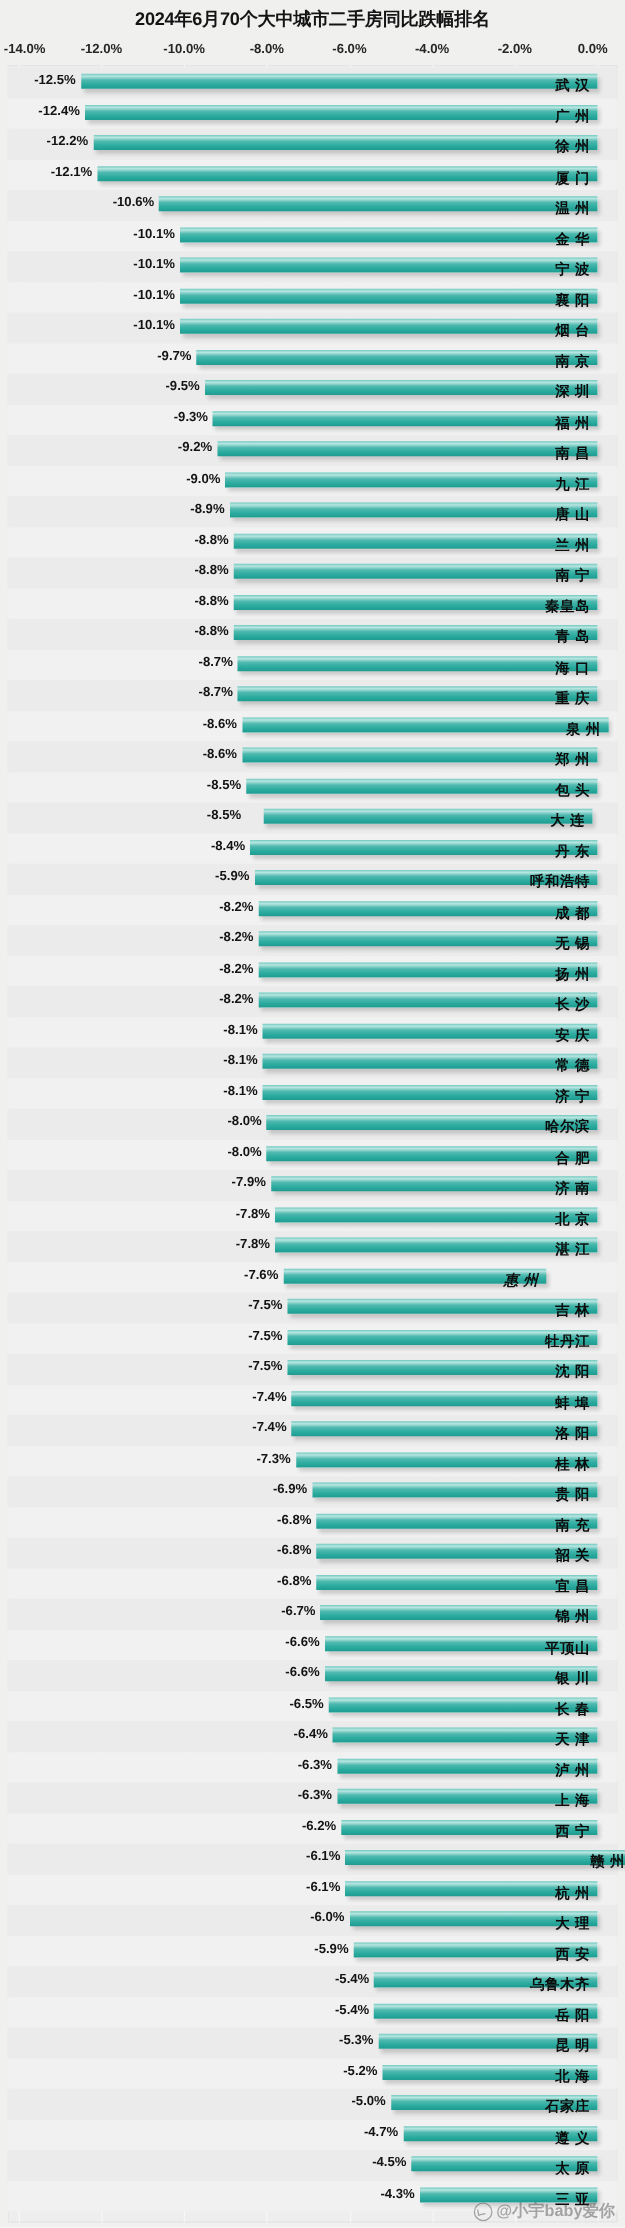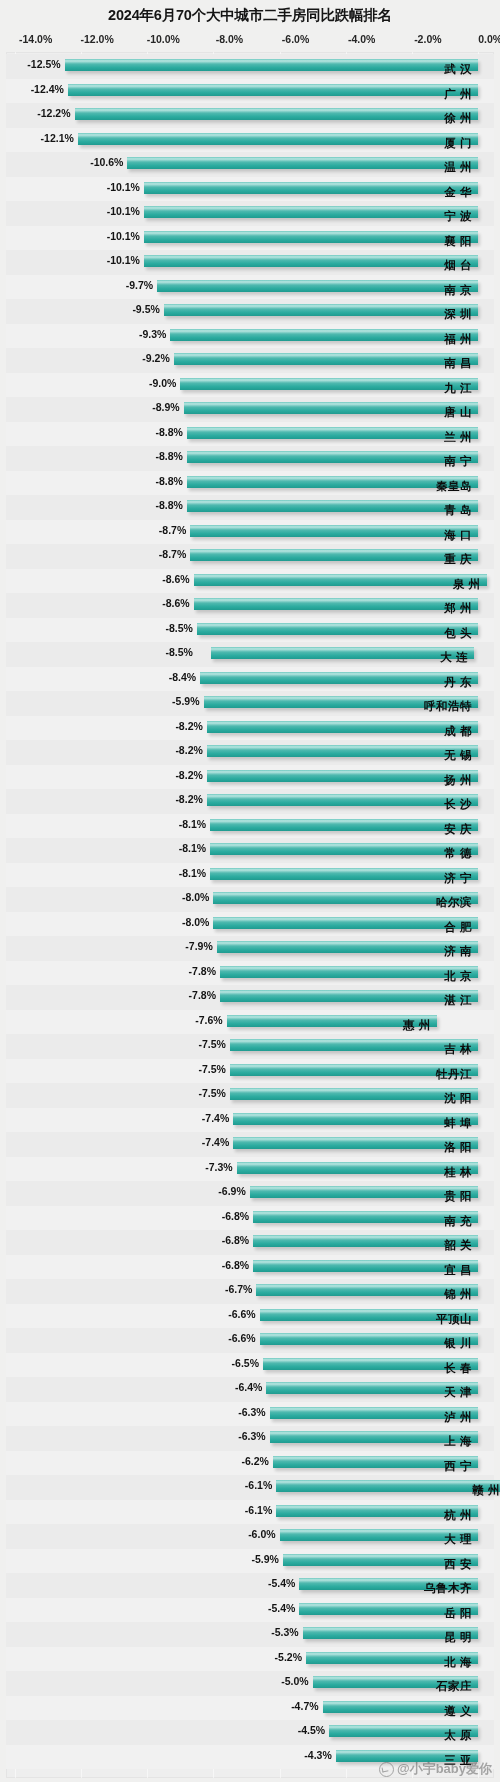--- a/index.html
+++ b/index.html
@@ -26,21 +26,21 @@
     text-align: center;
     font-size: 14.5px;
     font-weight: bold;
     color: #141414;
     letter-spacing: -0.2px;
     white-space: nowrap;
   }
   
   #axis-row {
     position: absolute;
-    left: 16px;
+    left: 0;
     top: 33px;
     width: 424px;
     height: 18px;
   }
   .axis-tick {
     position: absolute;
     top: 0;
     font-size: 10.5px;
     font-weight: bold;
     color: #262626;
@@ -447,21 +447,21 @@
       <div class="bar-row" style="top: 933px;">
         <div class="row-band"></div>
         <div class="bar-value" style="left: 214.043px;">-7.8%</div>
         <div class="bar-shape" style="left: 214.043px; width: 257.957px;">
           <div class="bar-label">湛  江</div>
         </div>
       </div>
       <div class="bar-row" style="top: 957.5px;">
         <div class="row-band"></div>
         <div class="bar-value" style="left: 220.657px;">-7.6%</div>
-        <div class="bar-shape" style="left: 220.657px; width: 210px;">
+        <div class="bar-shape" style="left: 220.657px; width: 210px; font-style: italic;">
           <div class="bar-label">惠  州</div>
         </div>
       </div>
       <div class="bar-row" style="top: 982px;">
         <div class="row-band"></div>
         <div class="bar-value" style="left: 223.964px;">-7.5%</div>
         <div class="bar-shape" style="left: 223.964px; width: 248.036px;">
           <div class="bar-label">吉  林</div>
         </div>
       </div>

